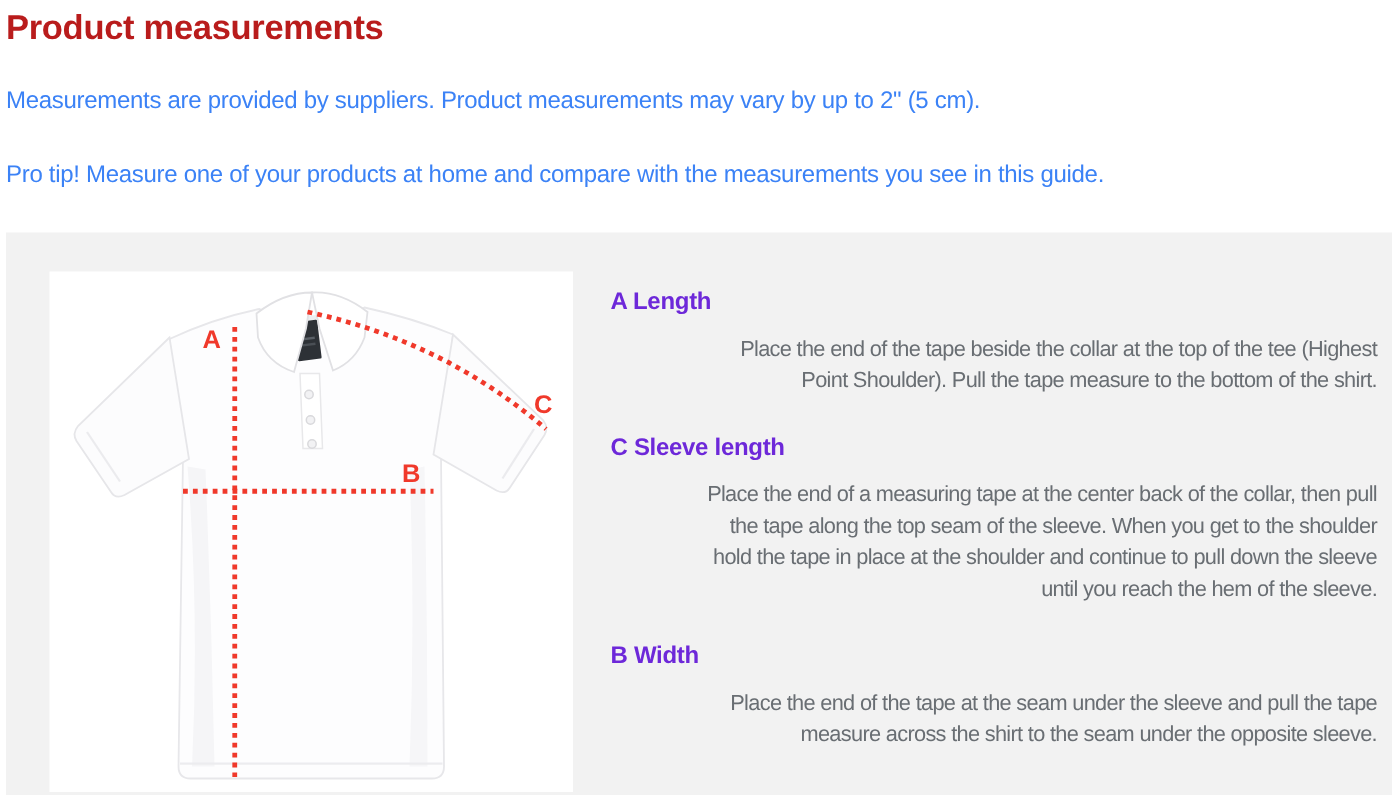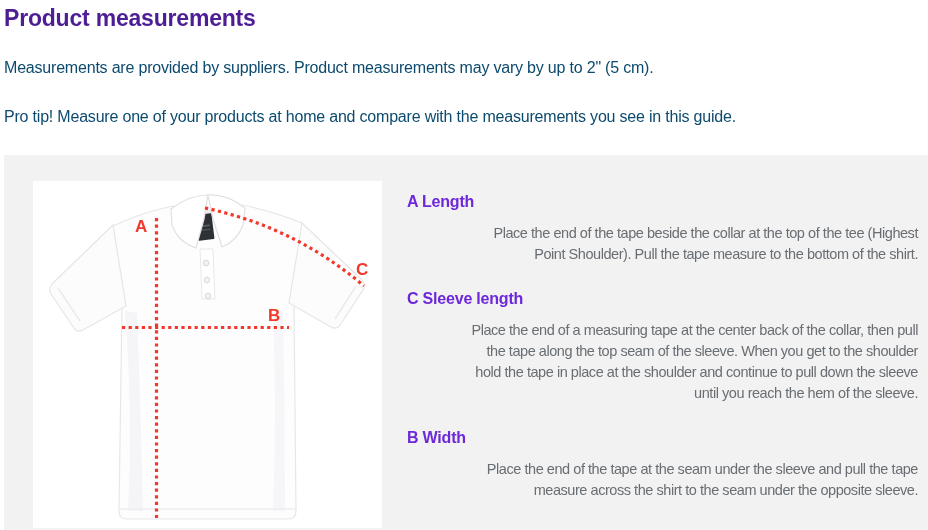--- a/index.html
+++ b/index.html
@@ -9,28 +9,28 @@
     background: #ffffff;
     position: relative;
     color: #17191c;
   }
   .page-title {
     position: absolute;
     left: 4px; top: 5px;
     font-size: 23px;
     font-weight: 700;
     letter-spacing: -0.2px;
-    color: #4c1d95;
+    color: #b91c1c;
   }
   .intro {
     position: absolute;
     left: 4px;
     font-size: 16px;
     letter-spacing: -0.2px;
-    color: #0c4a6e;
+    color: #3b82f6;
   }
   .intro.first  { top: 59px; }
   .intro.second { top: 108px; }
 
   .measure-panel {
     position: absolute;
     left: 4px; right: 0; top: 155px; bottom: 0;
     background: #f2f2f2;
   }
   .diagram-card {

